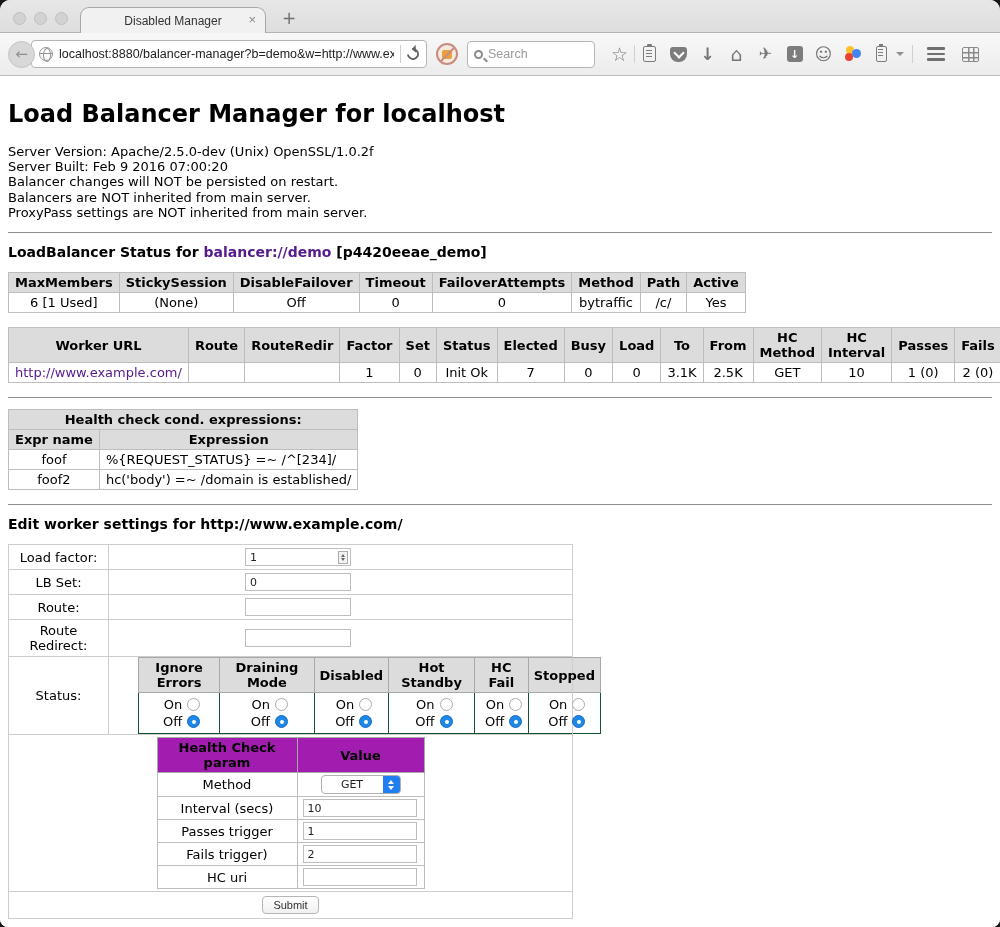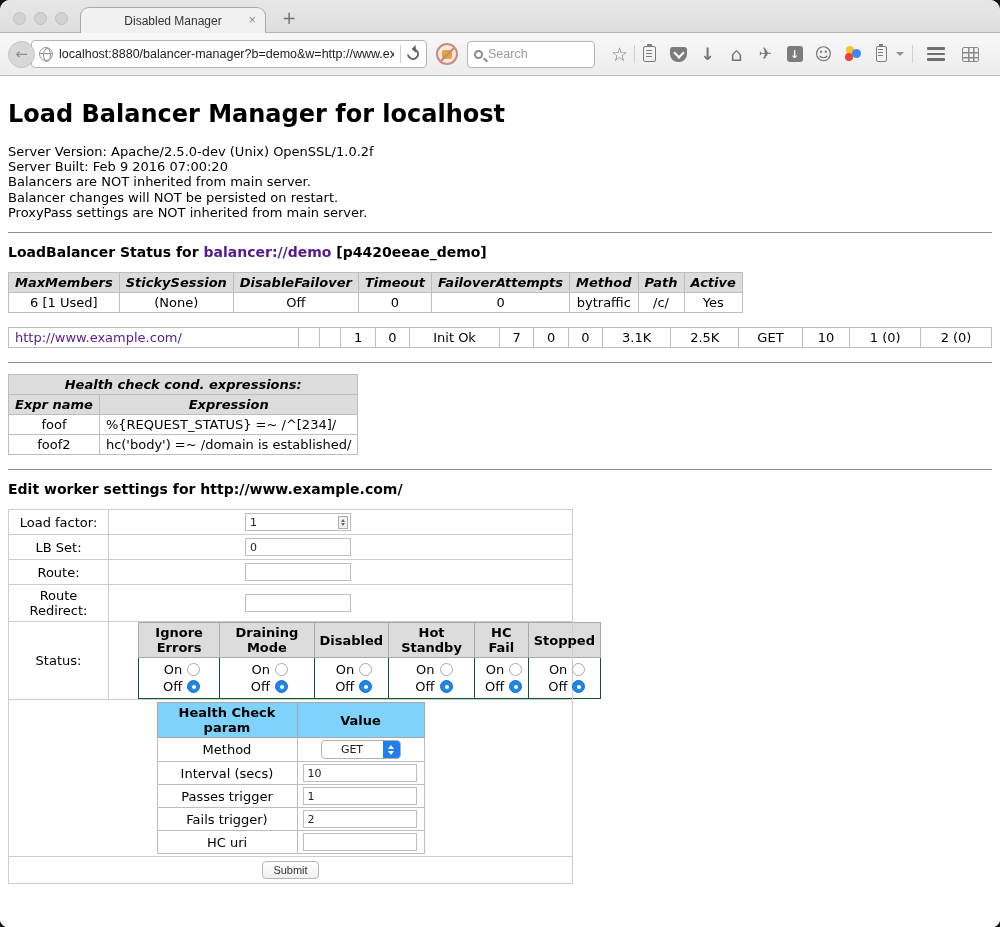--- a/index.html
+++ b/index.html
@@ -91,21 +91,21 @@
   .content { height:851px; background:#fff; padding:0 8px; overflow:hidden;
              font-family:"DejaVu Sans", sans-serif; font-size:13px; color:#000; }
   h1 { font-size:24px; font-weight:bold; padding-top:24px; margin-bottom:16px; letter-spacing:0; }
   .info div { line-height:15.2px; }
   hr.rule { border:none; border-top:1px solid #8f8f8f; margin:12px 0 11px; }
   h3 { font-size:14px; font-weight:bold; margin:6px 0 12px; }
   h3 a, td a { color:#551a8b; }
 
   table.tbl { border-collapse:collapse; border:1px solid #9c9c9c; margin-bottom:14px; }
   .tbl th, .tbl td { border:1px solid #bdbdbd; padding:2px 6px; text-align:center; font-size:13px; }
-  .tbl th { background:#dcdcdc; font-weight:bold;font-style:italic; }
+  .tbl th { background:#dcdcdc; font-weight:bold; }
   .tbl td.left { text-align:left; }
   table.worker { width:100%; }
   table.expr-tbl td.exprtext { text-align:left; }
 
   
   table.form-tbl { border-collapse:collapse; border:1px solid #b9b9b9; width:565px; margin-top:10px; }
   .form-tbl > tbody > tr > td { border:1px solid #cdcdcd; padding:3px; }
   td.lbl { width:100px; text-align:center; font-size:13px;margin-left:32px; }
   td.val { text-align:center; padding-right:88px !important; }
   .txt { width:106px; height:18px; border:1px solid #bdbdbd; font-family:"DejaVu Sans",sans-serif;
@@ -123,21 +123,21 @@
   .status-tbl td { border:1px solid #14532d; padding:3px 2px; }
   .rrow { display:flex; align-items:center; justify-content:center; line-height:17px; }
   .rrow .rlabel { width:24px; text-align:right; margin-right:5px; font-size:13px; }
   .radio { width:13px; height:13px; border-radius:50%; border:1px solid #ababab; background:#fff; position:relative; flex:none; }
   .radio.checked { background:#1e88e5; border-color:#1669c9; }
   .radio.checked::after { content:""; position:absolute; left:4px; top:4px; width:4px; height:4px;
                           background:#fff; border-radius:50%; }
 
   td.hccell { padding:2px !important; }
   table.hc-tbl { border-collapse:collapse; border:1px solid #9c9c9c; margin:0 auto; }
-  .hc-tbl th { background:#7dd3fc; border:1px solid #a8a8a8; font-size:13px; padding:2px 8px; }
+  .hc-tbl th { background:#a21caf; border:1px solid #a8a8a8; font-size:13px; padding:2px 8px; }
   .hc-tbl td { border:1px solid #bdbdbd; padding:2px 5px; font-size:13px; }
   .hc-tbl td.hlabel { width:140px; text-align:center; }
   .hc-tbl td.hval { width:127px; text-align:center; }
   .hc-tbl td.hval.leftin { text-align:left; }
   .hctxt { width:114px; }
   .sel { display:inline-flex; align-items:center; border:1px solid #b0b0b0; border-radius:4px;
          background:#fff; height:19px; overflow:hidden; font-size:11px; color:#222; vertical-align:middle; }
   .sel .seltext { flex:1; text-align:center; padding:0 4px; }
   .sel .stepper { width:17px; height:100%; background:#1f7ef0; display:flex; flex-direction:column;
                   align-items:center; justify-content:center; gap:2px; flex:none; }
@@ -225,22 +225,22 @@
     </div>
   </div>
 
   <div class="content">
 
     <h1>Load Balancer Manager for localhost</h1>
 
     <div class="info">
       <div>Server Version: Apache/2.5.0-dev (Unix) OpenSSL/1.0.2f</div>
       <div>Server Built: Feb 9 2016 07:00:20</div>
+      <div>Balancer changes will NOT be persisted on restart.</div>
       <div>Balancers are NOT inherited from main server.</div>
-      <div>Balancer changes will NOT be persisted on restart.</div>
       <div>ProxyPass settings are NOT inherited from main server.</div>
     </div>
 
     <hr class="rule">
 
     <h3><span>LoadBalancer Status for </span><a>balancer://demo</a><span> [p4420eeae_demo]</span></h3>
 
     <table class="tbl">
       <tbody>
           <tr>
@@ -261,20 +261,38 @@
         <td>0</td>
         <td>bytraffic</td>
         <td>/c/</td>
         <td>Yes</td>
       </tr>
     </tbody>
       </table>
 
     <table class="tbl worker">
       <tbody>
+          <tr>
+        <th>Worker URL</th>
+        <th>Route</th>
+        <th>RouteRedir</th>
+        <th>Factor</th>
+        <th>Set</th>
+        <th>Status</th>
+        <th>Elected</th>
+        <th>Busy</th>
+        <th>Load</th>
+        <th>To</th>
+        <th>From</th>
+        <th>HC Method</th>
+        <th>HC Interval</th>
+        <th>Passes</th>
+        <th>Fails</th>
+
+      </tr>
       <tr>
         <td class="left"><a>http://www.example.com/</a></td>
         <td></td>
         <td></td>
         <td>1</td>
         <td>0</td>
         <td>Init Ok</td>
         <td>7</td>
         <td>0</td>
         <td>0</td>

